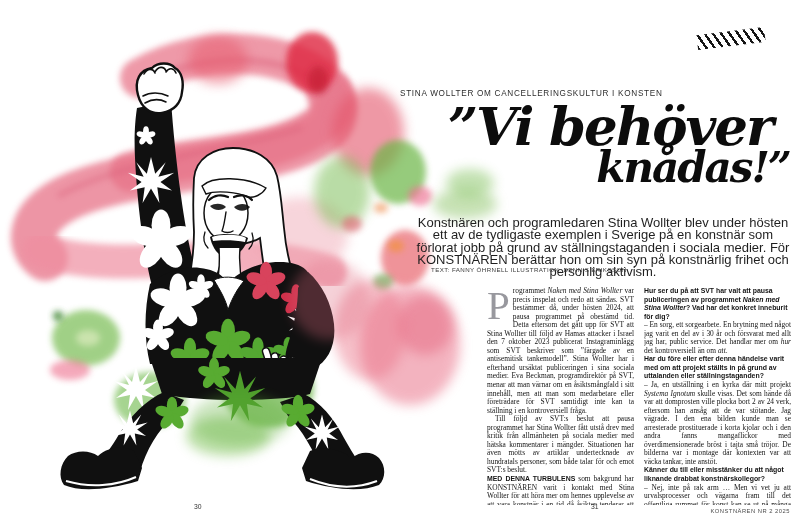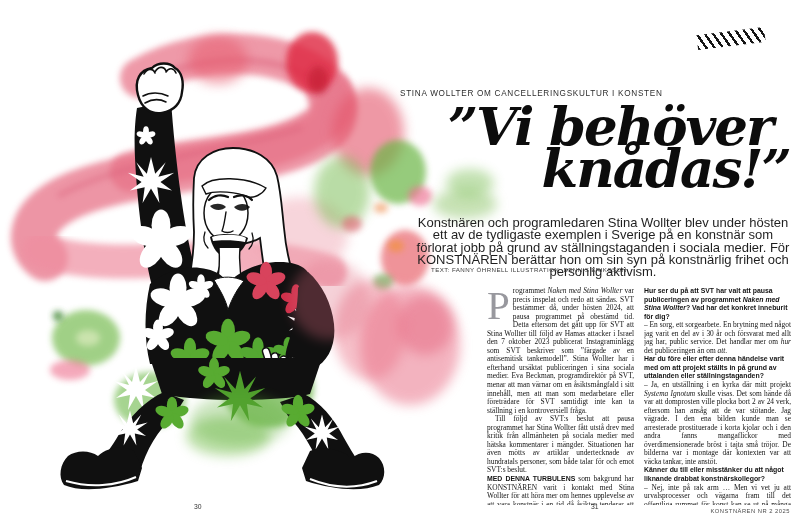--- a/index.html
+++ b/index.html
@@ -10,21 +10,21 @@
   .stripes{position:absolute;left:697px;top:31px;width:68px;height:15px;
     background:repeating-linear-gradient(62deg,#151515 0 2.4px,transparent 2.4px 6.8px);
     transform:rotate(-7deg);}
 
   .kicker{position:absolute;left:400px;top:89px;width:390px;text-align:left;
     font-size:8.2px;letter-spacing:.7px;color:#2d2d2d;}
 
   .headline{position:absolute;left:396px;top:100px;width:398px;text-align:right;
     font-family:"DejaVu Serif",serif;font-style:italic;font-weight:bold;color:#0c0c0c;}
   .hl1{font-size:53px;line-height:52px;letter-spacing:-2px;transform:translateX(-22px);}
-  .hl2{font-size:53px;line-height:44px;letter-spacing:-2px;transform:translateX(-4px);margin-top:-6px;}
+  .hl2{font-size:42px;line-height:44px;letter-spacing:-2px;transform:translateX(-4px);margin-top:-6px;}
 
   .intro{position:absolute;left:414px;top:217px;width:378px;text-align:center;
     font-size:13px;line-height:12.3px;color:#1f1f1f;}
   .byline{position:absolute;left:431px;top:266px;font-size:6.2px;letter-spacing:.4px;color:#3a3a3a;}
 
   .col{position:absolute;top:287px;width:147px;height:218px;overflow:hidden;
     font-family:"Liberation Serif",serif;font-size:7.4px;line-height:8.55px;
     color:#141414;text-align:justify;}
   .col-left{left:487px;}
   .col-right{left:644px;}
@@ -203,21 +203,21 @@
     <p class="p3">
       <span class="lead-bold">MED DENNA TURBULENS</span><span> som bakgrund har KONSTNÄREN varit i kontakt med Stina Wollter för att höra mer om hennes upplevelse av att vara konstnär i en tid då åsikter tenderar att ställas mot varandra och påverka karriären.</span>
     </p>
   </div>
 
   <div class="col col-right">
     <p class="q">
       <span>Hur ser du på att SVT har valt att pausa publiceringen av programmet </span><i>Naken med Stina Wollter</i><span>? Vad har det konkret inneburit för dig?</span>
     </p>
     <p>
-      <span>– En sorg, ett sorgearbete. En brytning med något jag varit en del av i 30 år och försvarat med allt jag har, public service. Det handlar mer om </span><i>hur</i><span> det publiceringen än om </span><i>att</i><span>.</span>
+      <span>– En sorg, ett sorgearbete. En brytning med något jag varit en del av i 30 år och försvarat med allt jag har, public service. Det handlar mer om </span><i>hur</i><span> det kontroversiell än om </span><i>att</i><span>.</span>
     </p>
     <p class="q">Har du före eller efter denna händelse varit med om att projekt ställts in på grund av uttalanden eller ställningstaganden?</p>
     <p>
       <span>– Ja, en utställning i en kyrka där mitt projekt </span><i>Systema Ignotum</i><span> skulle visas. Det som hände då var att domprosten ville plocka bort 2 av 24 verk, eftersom han ansåg att de var stötande. Jag vägrade. I den ena bilden kunde man se arresterade prostituerade i korta kjolar och i den andra fanns mangaflickor med överdimensionerade bröst i tajta små tröjor. De bilderna var i montage där kontexten var att väcka tankar, inte anstöt.</span>
     </p>
     <p class="q">Känner du till eller misstänker du att något liknande drabbat konstnärskollegor?</p>
     <p>
       <span>– Nej, inte på rak arm … Men vi vet ju att urvalsprocesser och vägarna fram till det offentliga rummet för konst kan se ut på många olika sätt, och därmed är det ju svårt att säga något om vad som rensas bort, så att säga.</span>
       
     </p>

